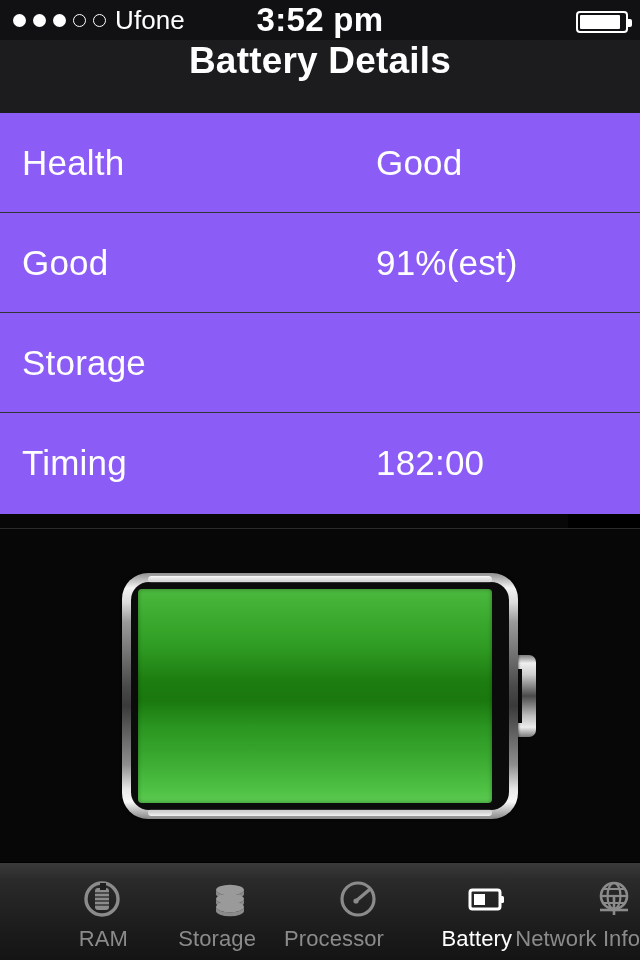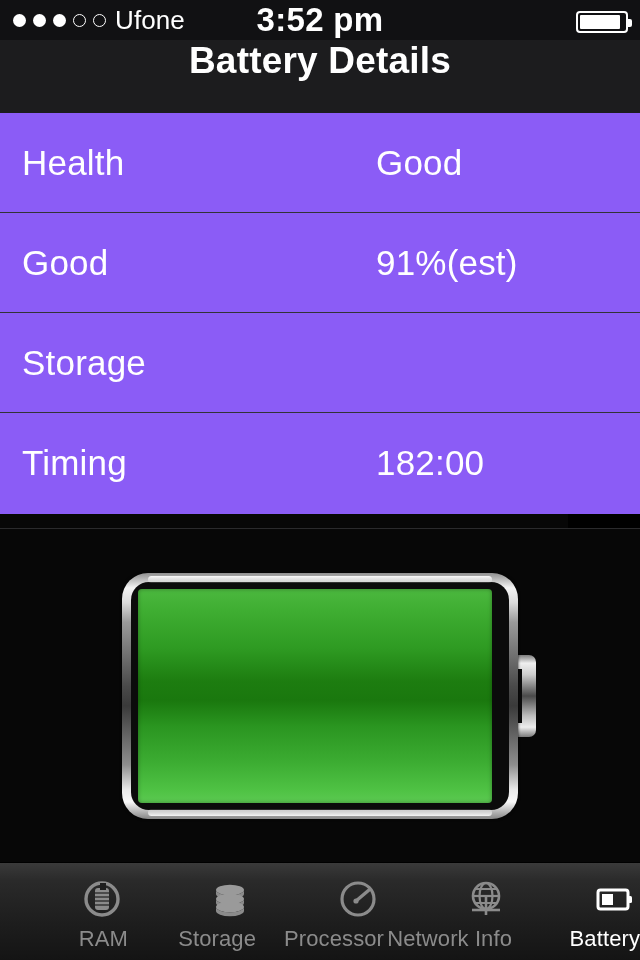--- a/index.html
+++ b/index.html
@@ -246,41 +246,41 @@
       <span class="tab-icon">
         <svg width="44" height="44" viewBox="0 0 44 44">
           <circle cx="22" cy="22" r="16" fill="none" stroke="#8b8b8b" stroke-width="3.2"></circle>
           <line x1="20" y1="24" x2="33" y2="13" stroke="#8b8b8b" stroke-width="3.4" stroke-linecap="round"></line>
           <circle cx="20" cy="24" r="2.6" fill="#8b8b8b"></circle>
         </svg>
       </span>
       <span class="tab-label">Processor</span>
     </div>
 
+    <div class="tab active">
+      <span class="tab-icon">
+        <svg width="44" height="44" viewBox="0 0 44 44">
+          <rect x="6" y="13" width="30" height="19" rx="2.5" fill="none" stroke="#ffffff" stroke-width="3"></rect>
+          <rect x="10" y="17" width="11" height="11" fill="#ffffff"></rect>
+          <rect x="36" y="19" width="4" height="7" rx="1.5" fill="#ffffff"></rect>
+        </svg>
+      </span>
+      <span class="tab-label">Battery</span>
+    </div>
+
     <div class="tab">
       <span class="tab-icon">
         <svg width="44" height="44" viewBox="0 0 44 44">
           <circle cx="22" cy="19" r="13" fill="none" stroke="#8b8b8b" stroke-width="2.6"></circle>
           <ellipse cx="22" cy="19" rx="6.5" ry="13" fill="none" stroke="#8b8b8b" stroke-width="2.2"></ellipse>
           <line x1="9" y1="19" x2="35" y2="19" stroke="#8b8b8b" stroke-width="2.2"></line>
           <line x1="11.5" y1="12" x2="32.5" y2="12" stroke="#8b8b8b" stroke-width="2"></line>
           <line x1="11.5" y1="26" x2="32.5" y2="26" stroke="#8b8b8b" stroke-width="2"></line>
           <line x1="22" y1="19" x2="22" y2="38" stroke="#8b8b8b" stroke-width="2.6"></line>
           <line x1="8" y1="33" x2="36" y2="33" stroke="#8b8b8b" stroke-width="2.6"></line>
         </svg>
       </span>
       <span class="tab-label">Network Info</span>
     </div>
 
-    <div class="tab active">
-      <span class="tab-icon">
-        <svg width="44" height="44" viewBox="0 0 44 44">
-          <rect x="6" y="13" width="30" height="19" rx="2.5" fill="none" stroke="#ffffff" stroke-width="3"></rect>
-          <rect x="10" y="17" width="11" height="11" fill="#ffffff"></rect>
-          <rect x="36" y="19" width="4" height="7" rx="1.5" fill="#ffffff"></rect>
-        </svg>
-      </span>
-      <span class="tab-label">Battery</span>
-    </div>
-
   </div>
 
 </div>
 
 </body></html>

